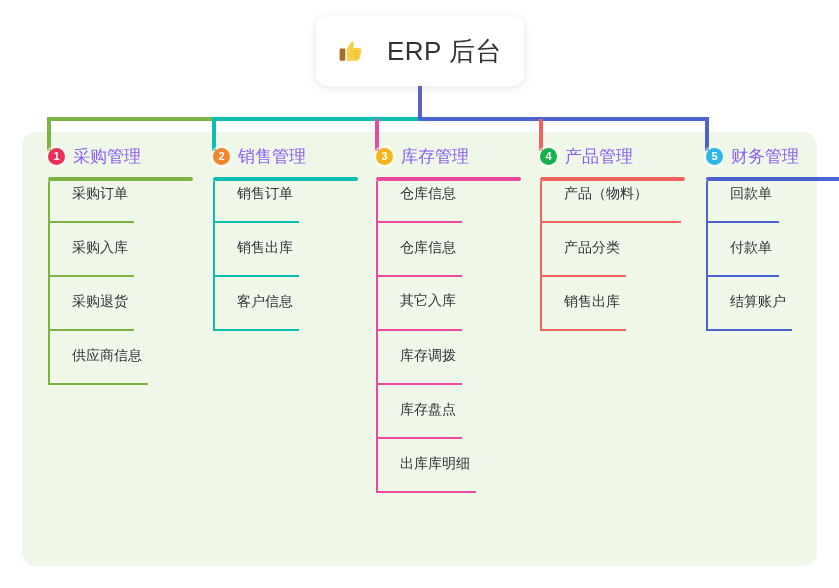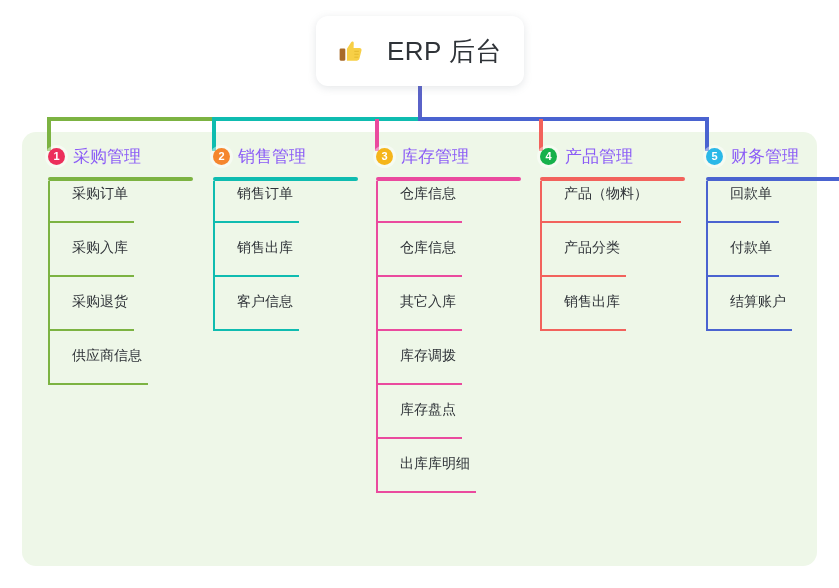--- a/index.html
+++ b/index.html
@@ -166,21 +166,21 @@
       <div class="head-rule" style="background: rgb(234, 74, 158);"></div>
       <div class="items">
         <div class="item" style="--c: #ea4a9e; height: 42px; padding-left: 8px;">
           <div class="item-label">仓库信息</div>
           <div class="item-rule" style="width: 84.4px;"></div>
         </div>
         <div class="item" style="--c: #ea4a9e; height: 54px;">
           <div class="item-label">仓库信息</div>
           <div class="item-rule" style="width: 84.4px;"></div>
         </div>
-        <div class="item" style="--c: #ea4a9e; height: 54px;">
+        <div class="item" style="--c: #ea4a9e; height: 54px; font-family: Liberation Serif, serif;">
           <div class="item-label">其它入库</div>
           <div class="item-rule" style="width: 84.4px;"></div>
         </div>
         <div class="item" style="--c: #ea4a9e; height: 54px;">
           <div class="item-label">库存调拨</div>
           <div class="item-rule" style="width: 84.4px;"></div>
         </div>
         <div class="item" style="--c: #ea4a9e; height: 54px;">
           <div class="item-label">库存盘点</div>
           <div class="item-rule" style="width: 84.4px;"></div>

